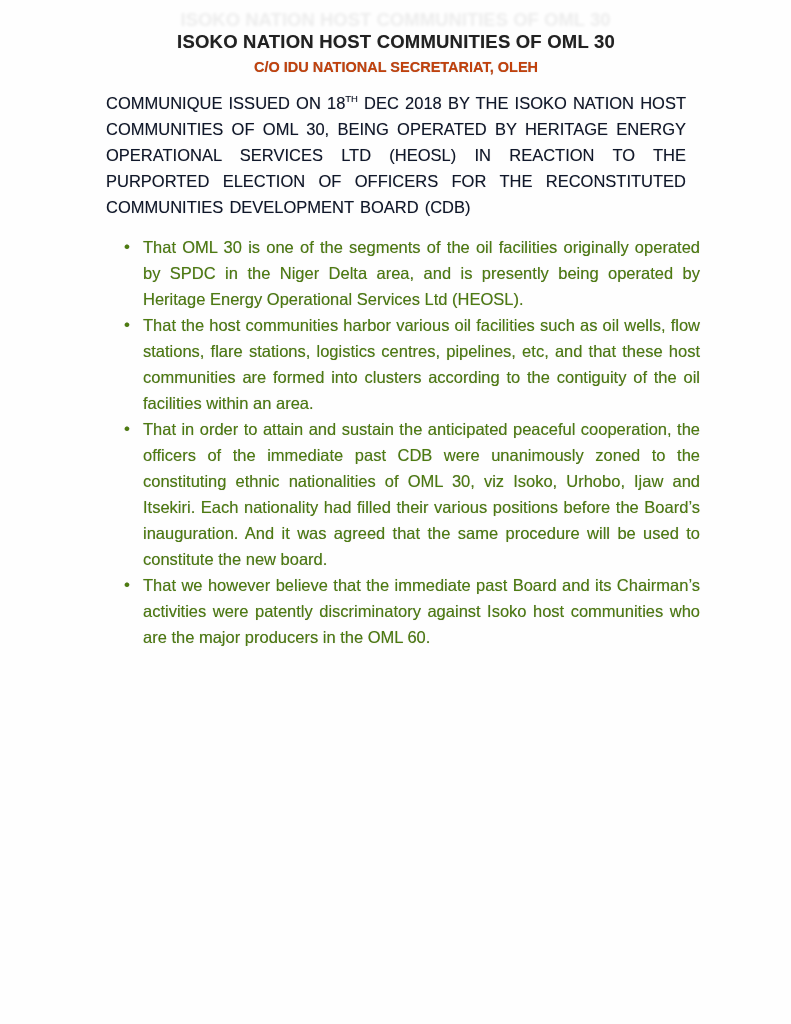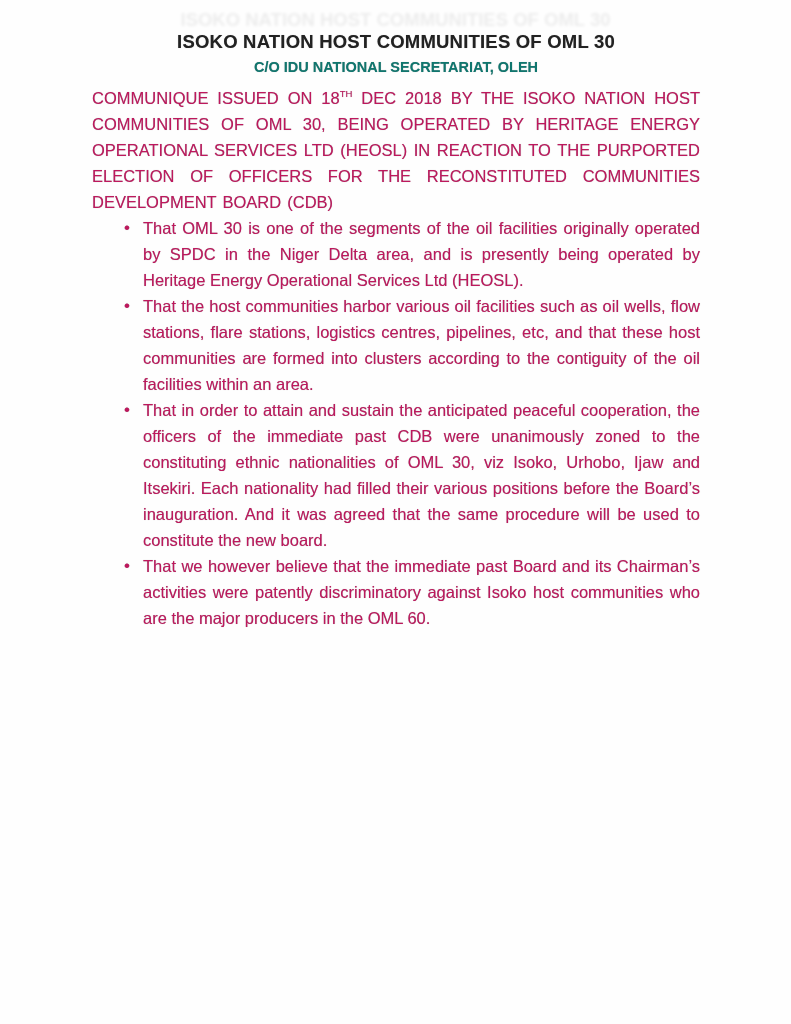--- a/index.html
+++ b/index.html
@@ -41,29 +41,29 @@
     font-weight: bold;
     letter-spacing: 0.2px;
     color: #222;
   }
   h2.doc-subtitle {
     margin: 0 0 9px 0;
     text-align: center;
     font-size: 14.5px;
     line-height: 18px;
     font-weight: bold;
-    color: #0f766e;
+    color: #c2410c;
   }
   p.communique {
-    margin: 0;
+    margin: 14px;
     font-size: 16.5px;
     line-height: 26px;
     text-align: justify;
     word-spacing: 1.5px;
-    color: #be185d;
+    color: #0f172a;
   }
   p.communique sup {
     font-size: 9.5px;
     line-height: 0;
     vertical-align: 7px;
   }
   p.intro {
     margin: 15px 0 3px 0;
     font-size: 16.5px;
     line-height: 26px;
@@ -74,21 +74,21 @@
     margin: 0;
     padding: 0;
     list-style: none;
   }
   ul.resolutions li {
     position: relative;
     padding-left: 51px;
     font-size: 16.5px;
     line-height: 26px;
     text-align: justify;
-    color: #be185d;
+    color: #4d7c0f;
   }
   ul.resolutions li::before {
     content: "\2022";
     position: absolute;
     left: 32px;
     top: 0;
     font-size: 17px;
   }
 </style>
 </head>

